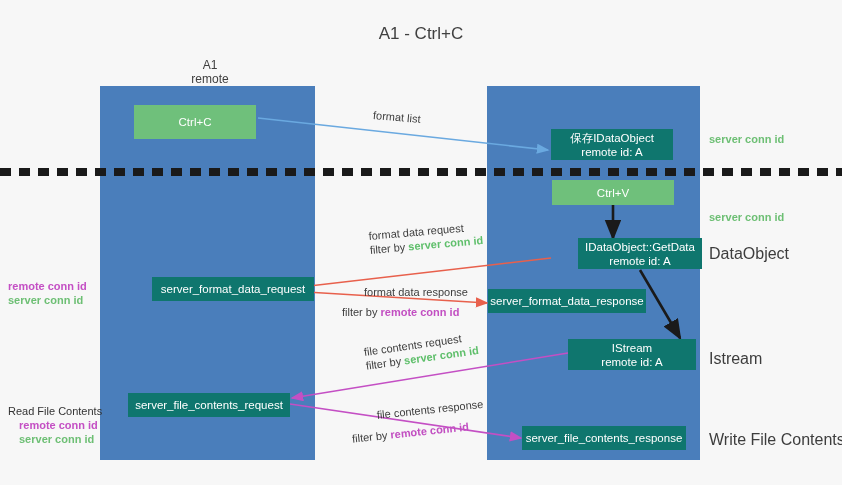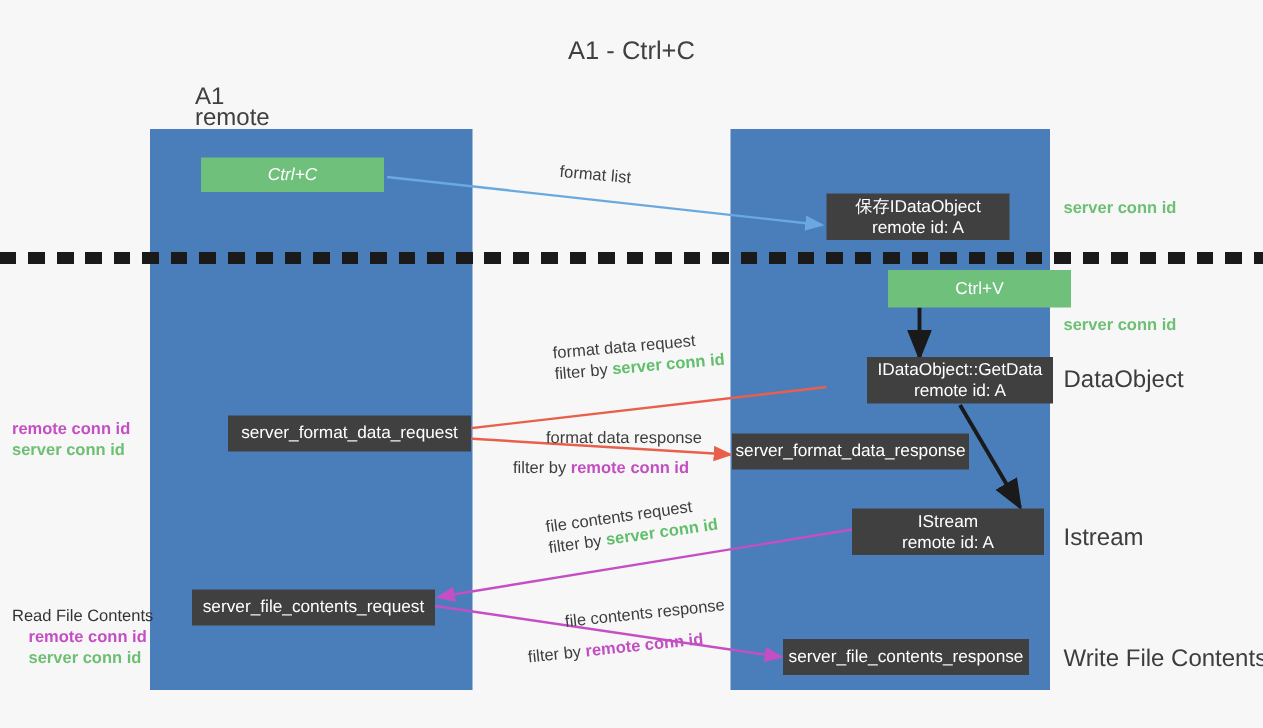--- a/index.html
+++ b/index.html
@@ -13,38 +13,38 @@
   .abs{position:absolute;}
 
   
   #title{
     left:0;top:8px;width:842px;text-align:center;
     font-size:17px;line-height:22px;color:#404040;margin-top:15px;
   }
 
   
   .col-head{
-    text-align:left;font-size:16px;line-height:14px;color:#404040;
+    text-align:center;font-size:12px;line-height:14px;color:#404040;
   }
   .col-head .l1{display:block;}
   .col-head .l2{display:block;}
 
   
   .lane{background:#4a7ebb;}
   #laneA{left:100px;top:86px;width:215px;height:374px;}
   #laneB{left:487px;top:86px;width:213px;height:374px;}
 
   
   .box{
     box-sizing:border-box;display:flex;flex-direction:column;
     align-items:center;justify-content:center;
     color:#ffffff;font-size:11.5px;line-height:14px;text-align:center;
   }
   .box.green{background:#6fc07b;}
-  .box.orange{background:#404040;}
+  .box.orange{background:#0f766e;}
   .box .l2{font-size:11.5px;}
 
   
   #dashline{
     left:0;top:168px;width:842px;height:8px;
     background-image:repeating-linear-gradient(to right,#1a1a1a 0 11px,rgba(0,0,0,0) 11px 19px);
   }
 
   
   #arrows{position:absolute;left:0;top:0;width:842px;height:485px;}
@@ -106,30 +106,30 @@
 
     <line x1="640" y1="270" x2="680" y2="338" stroke="#1a1a1a" stroke-width="2.6" marker-end="url(#ah-black)"></line>
 
     <line x1="568" y1="353" x2="292" y2="398" stroke="#c44fc4" stroke-width="1.6" marker-end="url(#ah-mag)"></line>
 
     <line x1="290" y1="404" x2="521" y2="438" stroke="#c44fc4" stroke-width="1.6" marker-end="url(#ah-mag)"></line>
   </svg>
 
   <div class="abs" id="dashline"></div>
 
-  <div class="abs box green" style="left:134px;top:105px;width:122px;height:23px;font-style:italic;">
+  <div class="abs box green" style="left:134px;top:105px;width:122px;height:34px;">
     <span>Ctrl+C</span>
   </div>
 
   <div class="abs box orange" style="left:551px;top:129px;width:122px;height:31px;">
     <span>保存IDataObject</span>
     <span class="l2">remote id: A</span>
   </div>
 
-  <div class="abs box green" style="left:552px;top:180px;width:122px;height:25px;margin-left:40px;">
+  <div class="abs box green" style="left:552px;top:180px;width:122px;height:25px;">
     <span>Ctrl+V</span>
   </div>
 
   <div class="abs box orange" style="left:551px;top:238px;width:124px;height:31px;margin-left:27px;">
     <span>IDataObject::GetData</span>
     <span class="l2">remote id: A</span>
   </div>
 
   <div class="abs box orange" style="left:128px;top:277px;width:162px;height:24px;margin-left:24px;">
     <span>server_format_data_request</span>

